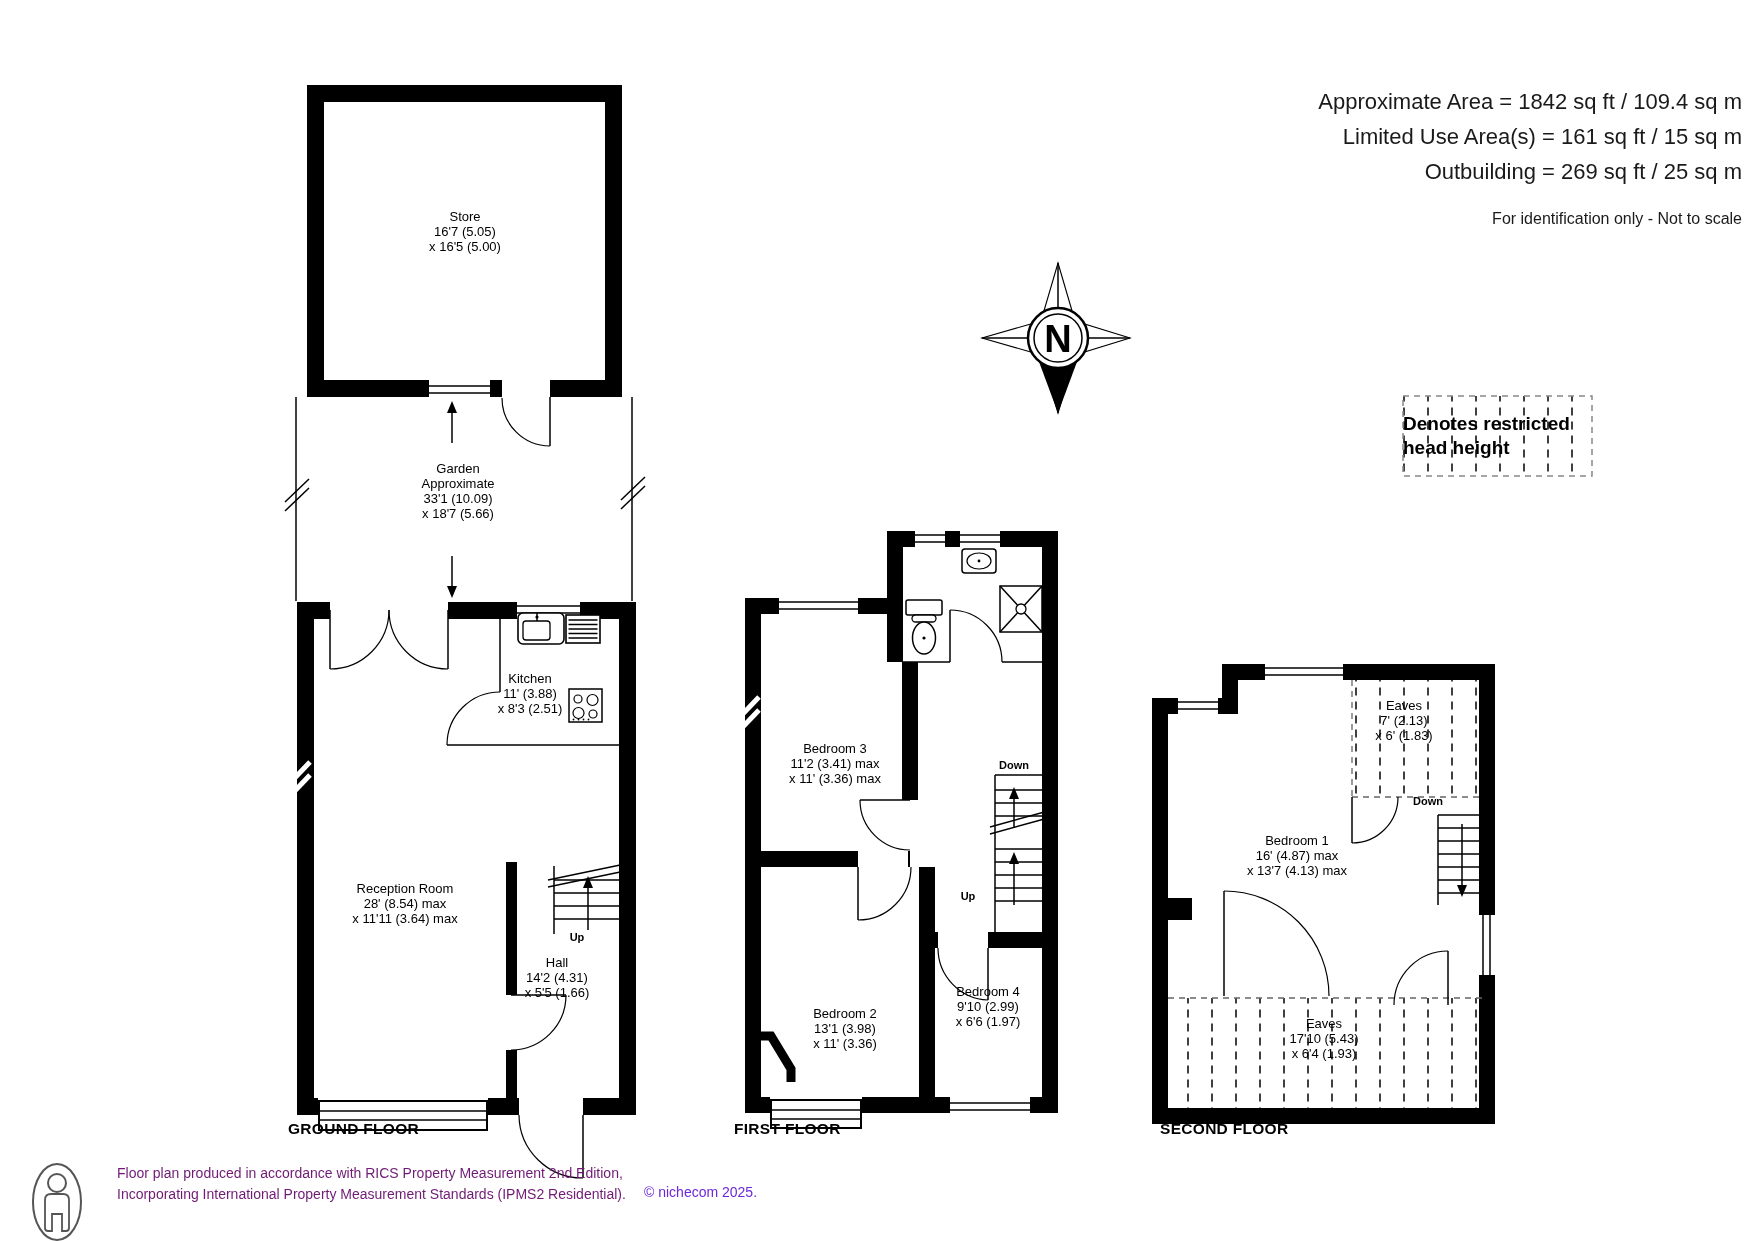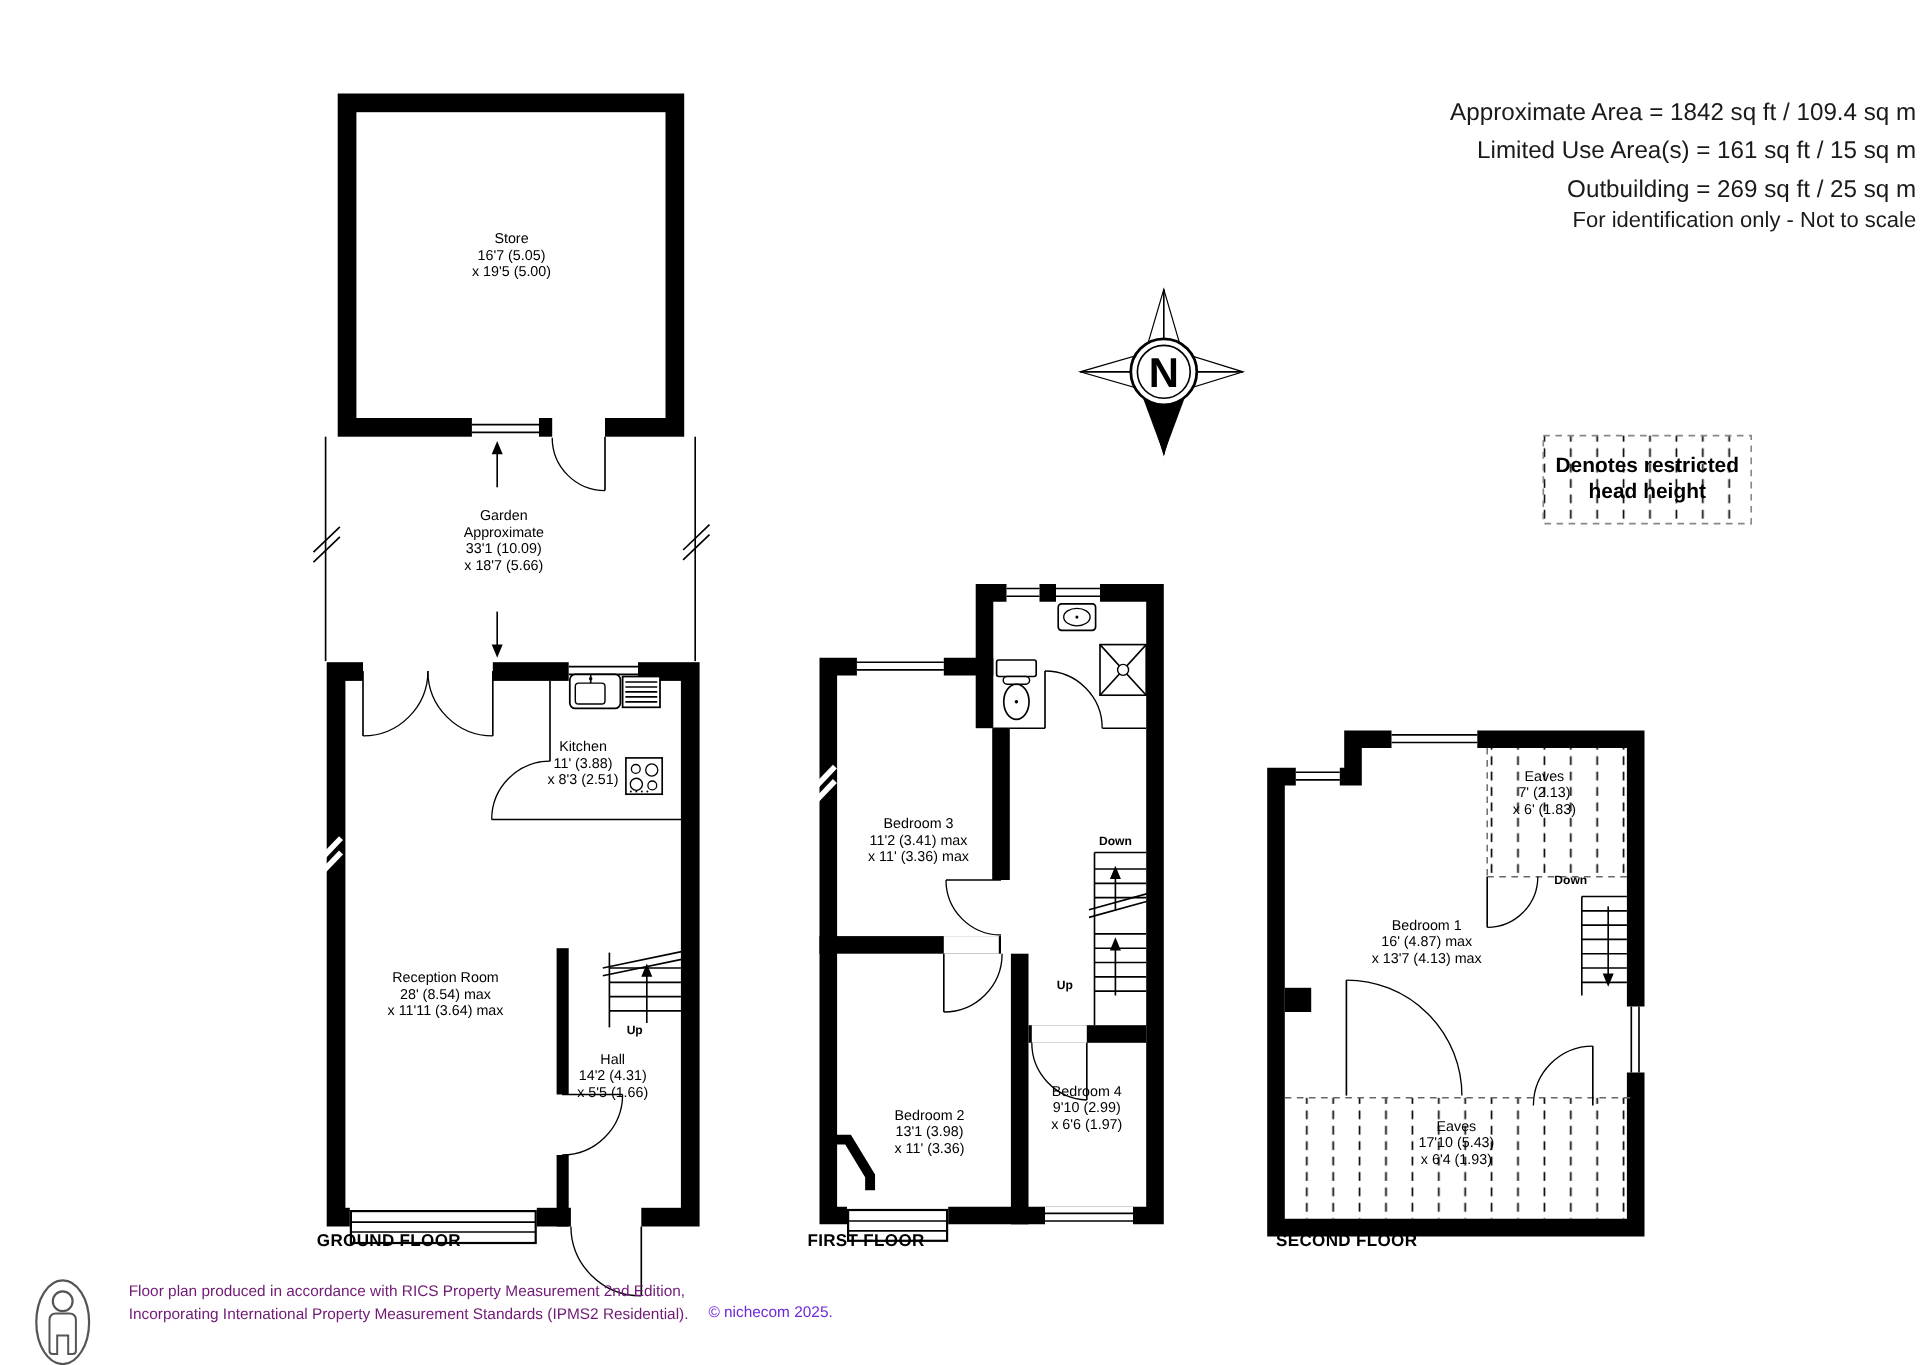--- a/index.html
+++ b/index.html
@@ -10,23 +10,23 @@
   .plan-svg line{stroke:#000;stroke-width:1.5}
   .plan-svg .thin{stroke:#000;stroke-width:1.2;fill:none}
   .plan-svg .brk{stroke:#fff;stroke-width:5}
   .plan-svg .dash{stroke:#666;stroke-width:1.3;stroke-dasharray:6 5}
   .room-label{position:absolute;transform:translateX(-50%);text-align:center;
               font-size:13px;line-height:15px;white-space:nowrap}
   .room-label .rn{font-weight:normal}
   .updown{position:absolute;transform:translateX(-50%);font-weight:bold;font-size:11px;line-height:12px}
   .floor-label{position:absolute;font-weight:bold;font-size:15.5px;letter-spacing:.3px}
   .area-summary{position:absolute;right:13px;top:84px;text-align:right;font-size:22px;line-height:35px;color:#1a1a1a}
-  .area-summary .note{font-size:20px;line-height:20px;margin-top:1px}
+  .area-summary .note{font-size:16px;line-height:20px;margin-top:20px}
   .legend-text{position:absolute;left:1403px;top:396px;width:189px;height:80px;display:flex;
-               align-items:center;justify-content:center;text-align:center;font-weight:bold;
+               align-items:center;justify-content:center;text-align:left;font-weight:bold;
                font-size:19px;line-height:24px}
   .disclaimer{position:absolute;left:117px;top:1163px;font-size:14px;line-height:21px;color:#701a75}
   .copyright{position:absolute;left:644px;top:1184px;font-size:14px;color:#6d28d9}
 </style>
 </head>
 <body>
 
 <div class="canvas">
 
 <svg class="plan-svg" viewBox="0 0 1755 1241">
@@ -296,21 +296,21 @@
   <div>Limited Use Area(s) = 161 sq ft / 15 sq m</div>
   <div>Outbuilding = 269 sq ft / 25 sq m</div>
   <div class="note">For identification only - Not to scale</div>
 </div>
 
 <div class="legend-text">Denotes restricted head height</div>
 
 <div class="room-label" style="left:465px;top:209px">
   <div class="rn">Store</div>
   <div>16'7 (5.05)</div>
-  <div>x 19'5 (5.00)</div>
+  <div>x 16'5 (5.00)</div>
 </div>
 
 <div class="room-label" style="left:458px;top:461px">
   <div class="rn">Garden</div>
   <div>Approximate</div>
   <div>33'1 (10.09)</div>
   <div>x 18'7 (5.66)</div>
 </div>
 
 <div class="room-label" style="left:530px;top:671px">

